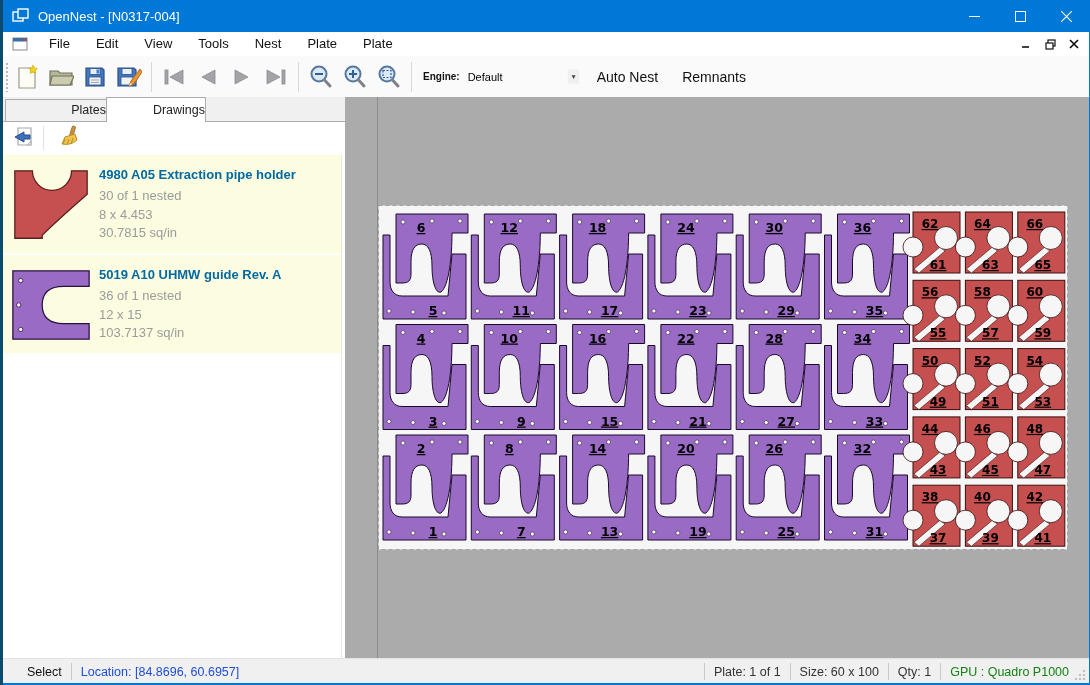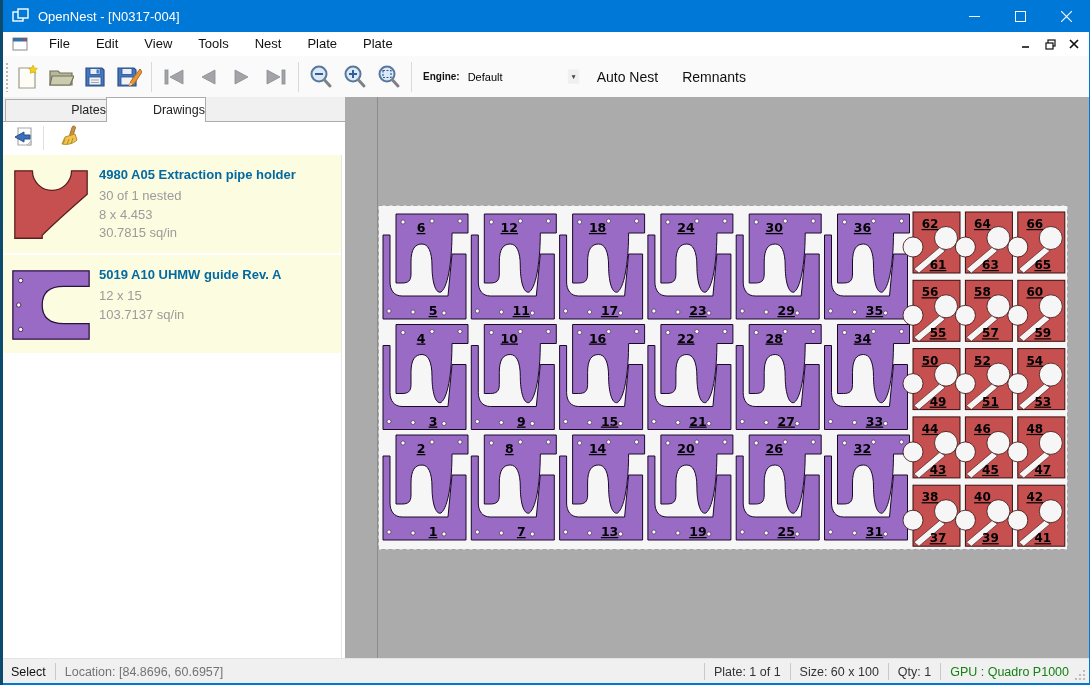--- a/index.html
+++ b/index.html
@@ -45,21 +45,21 @@
   .dtitle{font-size:13px;font-weight:bold;color:#0369a1;margin-bottom:5px;}
   .dline{font-size:13px;color:#9B9B9B;line-height:18.5px;}
   
   .canvas{left:342px;top:97px;width:748px;height:561px;background:#ABABAB;}
   .childedge{position:absolute;left:32px;top:0;width:1px;height:561px;background:#8C8C8C;}
   .plate{position:absolute;left:33px;top:108px;}
   
   .statusbar{left:0;top:658px;width:100%;height:25px;background:#F0F0F0;border-top:1px solid #E3E3E3;
      display:flex;align-items:center;font-size:12.5px;color:#333;}
   .stsep{width:1px;height:17px;background:#C9C9C9;margin:0 9px;}
-  .stgray{color:#737373;}
+  .stgray{color:#1d4ed8;}
   .stspring{flex:1;}
   .stgrip{width:14px;height:14px;margin:6px 2px 0 4px;opacity:.6;}
   .bluebottom{left:0;top:683px;width:100%;height:2px;background:#0078D7;}
   svg text.num{font-family:"DejaVu Sans",sans-serif;font-weight:bold;text-decoration:underline;fill:#000;}
 </style>
 </head>
 <body>
 
 <div class="window">
 
@@ -252,20 +252,21 @@
         <div class="dthumb">
           <svg width="88" height="80" viewBox="0 0 90 78">
             <path d="M6,4 H84 V20 H58 C42,20 36,28 36,39 C36,50 42,58 58,58 H84 V74 H6 Z" fill="#9A6BC4" stroke="#2A1240" stroke-width="1.3"></path>
             <circle cx="14" cy="14" r="2.2" fill="#fff" stroke="#2A1240" stroke-width="0.8"></circle>
             <circle cx="12" cy="39" r="2.2" fill="#fff" stroke="#2A1240" stroke-width="0.8"></circle>
             <circle cx="14" cy="64" r="2.2" fill="#fff" stroke="#2A1240" stroke-width="0.8"></circle>
           </svg>
         </div>
         <div class="dmeta">
           <div class="dtitle">5019 A10 UHMW guide Rev. A</div>
+          <div class="dline">36 of 1 nested</div>
           <div class="dline">12 x 15</div>
           <div class="dline">103.7137 sq/in</div>
         </div>
       </div>
     </div>
   </div>
 
   <div class="abs canvas">
     <div class="childedge"></div>
     <svg id="nest-svg" class="plate" width="690" height="345" viewBox="0 0 690 345">
@@ -603,21 +604,21 @@
           <polygon points="3,59 8,63 34,41 29,37" fill="#F7F6F7" stroke="#3A0E0E" stroke-width="0.6"></polygon>
           <circle cx="35" cy="28" r="11.5" fill="#F7F6F7" stroke="#3A0E0E" stroke-width="0.8"></circle>
           <circle cx="2" cy="37" r="10" fill="#F7F6F7" stroke="#3A0E0E" stroke-width="0.8"></circle>
           <text x="19" y="18" text-anchor="middle" font-size="12" class="num">42</text>
           <text x="27" y="59" text-anchor="middle" font-size="12" class="num">41</text>
         </g>
       </svg>
   </div>
 
   <div class="abs statusbar">
-    <span style="margin-left:8px;color:#111">Select</span>
+    <span style="margin-left:24px;color:#111">Select</span>
     <div class="stsep"></div>
     <span class="stgray">Location: [84.8696, 60.6957]</span>
     <div class="stspring"></div>
     <div class="stsep"></div>
     <span>Plate: 1 of 1</span>
     <div class="stsep"></div>
     <span>Size: 60 x 100</span>
     <div class="stsep"></div>
     <span>Qty: 1</span>
     <div class="stsep"></div>

